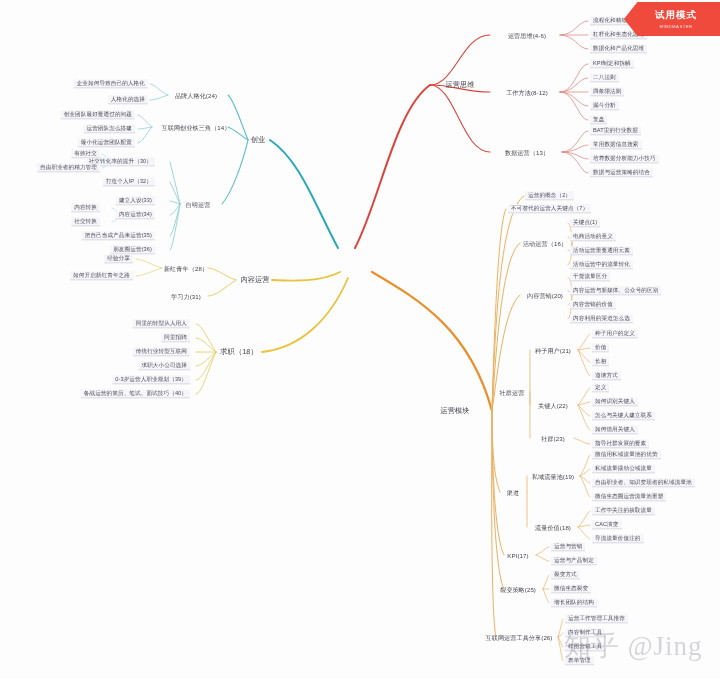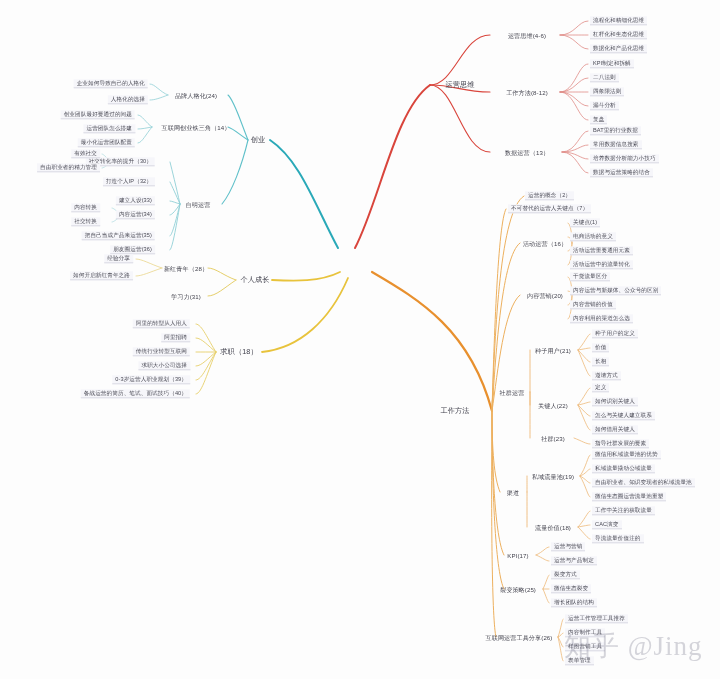--- a/index.html
+++ b/index.html
@@ -205,21 +205,21 @@
       <div class="node lvl3" style="left: 590px; top: 64px; transform: translate(0px, -50%);">KPI制定和拆解</div>
       <div class="node lvl3" style="left: 590px; top: 78px; transform: translate(0px, -50%);">二八法则</div>
       <div class="node lvl3" style="left: 590px; top: 92px; transform: translate(0px, -50%);">四象限法则</div>
       <div class="node lvl3" style="left: 590px; top: 106px; transform: translate(0px, -50%);">漏斗分析</div>
       <div class="node lvl3" style="left: 590px; top: 120px; transform: translate(0px, -50%);">复盘</div>
       <div class="node lvl2" style="left: 527px; top: 152px; transform: translate(-50%, -50%);">数据运营（13）</div>
       <div class="node lvl3" style="left: 590px; top: 131px; transform: translate(0px, -50%);">BAT里的行业数据</div>
       <div class="node lvl3" style="left: 590px; top: 145px; transform: translate(0px, -50%);">常用数据信息搜索</div>
       <div class="node lvl3" style="left: 590px; top: 159px; transform: translate(0px, -50%);">培养数据分析能力小技巧</div>
       <div class="node lvl3" style="left: 590px; top: 173px; transform: translate(0px, -50%);">数据与运营策略的结合</div>
-      <div class="node lvl1" style="left: 455px; top: 411px; transform: translate(-50%, -50%);">工作方法</div>
+      <div class="node lvl1" style="left: 455px; top: 411px; transform: translate(-50%, -50%);">运营模块</div>
       <div class="node lvl3" style="left: 525px; top: 196px; transform: translate(0px, -50%);">运营的概念（2）</div>
       <div class="node lvl3" style="left: 508px; top: 209px; transform: translate(0px, -50%);">不可替代的运营人关键点（7）</div>
       <div class="node lvl2" style="left: 545px; top: 243px; transform: translate(-50%, -50%);">活动运营（16）</div>
       <div class="node lvl3" style="left: 570px; top: 223px; transform: translate(0px, -50%);">关键点(1)</div>
       <div class="node lvl3" style="left: 570px; top: 237px; transform: translate(0px, -50%);">电商活动的意义</div>
       <div class="node lvl3" style="left: 570px; top: 251px; transform: translate(0px, -50%);">活动运营重要通用元素</div>
       <div class="node lvl3" style="left: 570px; top: 265px; transform: translate(0px, -50%);">活动运营中的流量转化</div>
       <div class="node lvl2" style="left: 545px; top: 295px; transform: translate(-50%, -50%);">内容营销(20)</div>
       <div class="node lvl3" style="left: 570px; top: 277px; transform: translate(0px, -50%);">干货流量区分</div>
       <div class="node lvl3" style="left: 570px; top: 291px; transform: translate(0px, -50%);">内容运营与新媒体、公众号的区别</div>
@@ -272,31 +272,35 @@
       <div class="node lvl3" style="left: 155px; top: 162px; transform: translate(-100%, -50%);">社交转化率的提升（30）</div>
       <div class="node lvl3" style="left: 100px; top: 154px; transform: translate(-100%, -50%);">有效社交</div>
       <div class="node lvl3" style="left: 100px; top: 168px; transform: translate(-100%, -50%);">自由职业者的精力管理</div>
       <div class="node lvl3" style="left: 155px; top: 182px; transform: translate(-100%, -50%);">打造个人IP（32）</div>
       <div class="node lvl3" style="left: 155px; top: 201px; transform: translate(-100%, -50%);">建立人设(33)</div>
       <div class="node lvl3" style="left: 155px; top: 215px; transform: translate(-100%, -50%);">内容运营(34)</div>
       <div class="node lvl3" style="left: 100px; top: 208px; transform: translate(-100%, -50%);">内容转换</div>
       <div class="node lvl3" style="left: 100px; top: 222px; transform: translate(-100%, -50%);">社交转换</div>
       <div class="node lvl3" style="left: 155px; top: 236px; transform: translate(-100%, -50%);">把自己当成产品来运营(35)</div>
       <div class="node lvl3" style="left: 155px; top: 250px; transform: translate(-100%, -50%);">朋友圈运营(36)</div>
-      <div class="node lvl1" style="left: 255px; top: 280px; transform: translate(-50%, -50%);">个人成长</div>
+      <div class="node lvl1" style="left: 255px; top: 280px; transform: translate(-50%, -50%);">内容运营</div>
       <div class="node lvl2" style="left: 186px; top: 268px; transform: translate(-50%, -50%);">新红青年（28）</div>
       <div class="node lvl3" style="left: 133px; top: 259px; transform: translate(-100%, -50%);">经验分享</div>
       <div class="node lvl3" style="left: 133px; top: 276px; transform: translate(-100%, -50%);">如何开启新红青年之路</div>
       <div class="node lvl2" style="left: 186px; top: 296px; transform: translate(-50%, -50%);">学习力(31)</div>
       <div class="node lvl1" style="left: 239px; top: 352px; transform: translate(-50%, -50%);">求职（18）</div>
       <div class="node lvl3" style="left: 190px; top: 324px; transform: translate(-100%, -50%);">阿里的转型从人用人</div>
       <div class="node lvl3" style="left: 190px; top: 338px; transform: translate(-100%, -50%);">阿里招聘</div>
       <div class="node lvl3" style="left: 190px; top: 352px; transform: translate(-100%, -50%);">传统行业转型互联网</div>
       <div class="node lvl3" style="left: 190px; top: 366px; transform: translate(-100%, -50%);">求职大小公司选择</div>
       <div class="node lvl3" style="left: 190px; top: 380px; transform: translate(-100%, -50%);">0-3岁运营人职业规划（39）</div>
       <div class="node lvl3" style="left: 190px; top: 394px; transform: translate(-100%, -50%);">备战运营的简历、笔试、面试技巧（40）</div>
     </div>
 
 
+  <div id="trial-badge">
+    <div class="t1">试用模式</div>
+    <div class="t2">MINDMASTER</div>
+  </div>
 
   <div id="watermark">知乎 @Jing</div>
 
 </div>
 
 </body></html>

